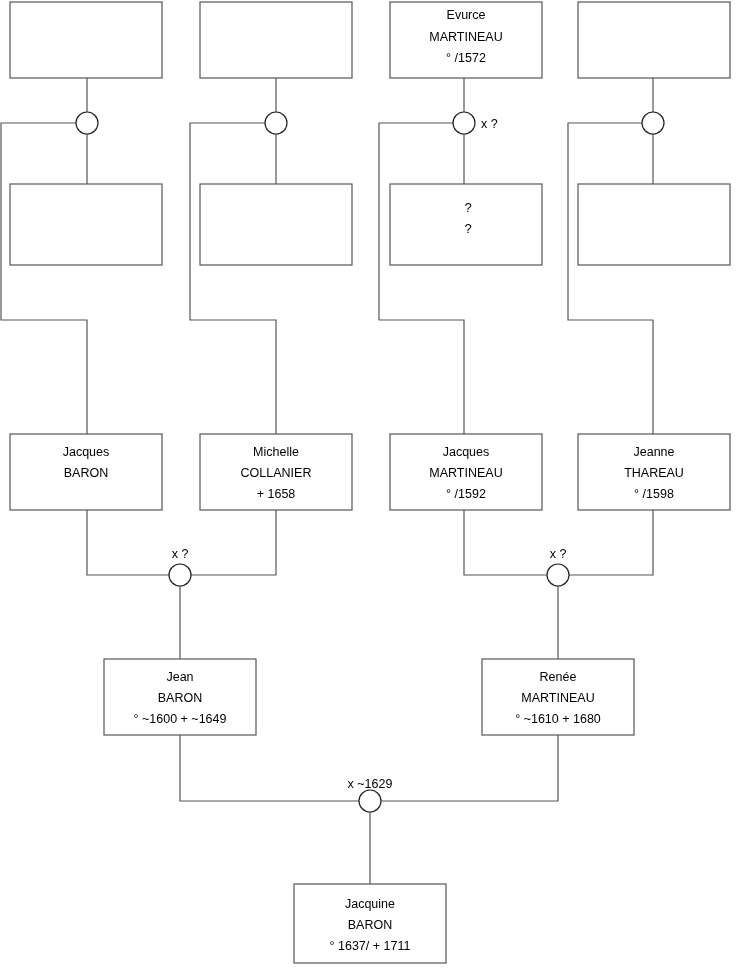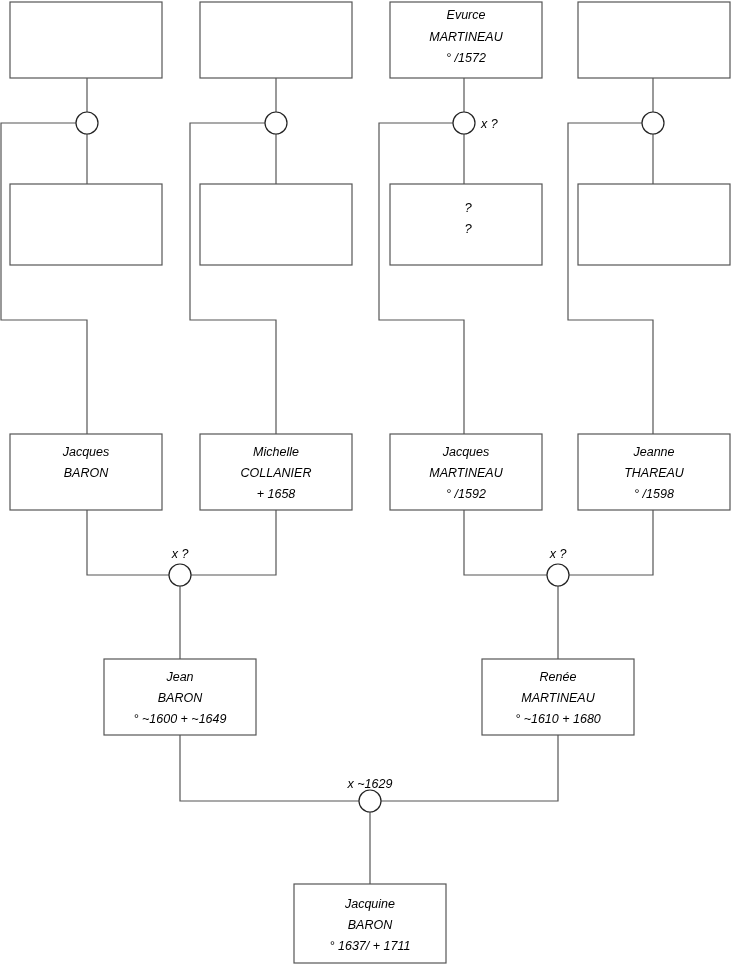--- a/index.html
+++ b/index.html
@@ -10,21 +10,20 @@
   body {
     width: 740px;
     height: 975px;
     font-family: "Liberation Sans", sans-serif;
     overflow: hidden;
   }
   #chart-root {
     position: relative;
     width: 612px;
     height: 975px;
-    font-style: italic;
   }
   svg.tree {
     position: absolute;
     top: 0;
     left: 0;
     width: 740px;
     height: 975px;
     display: block;
   }
   .node-box {

